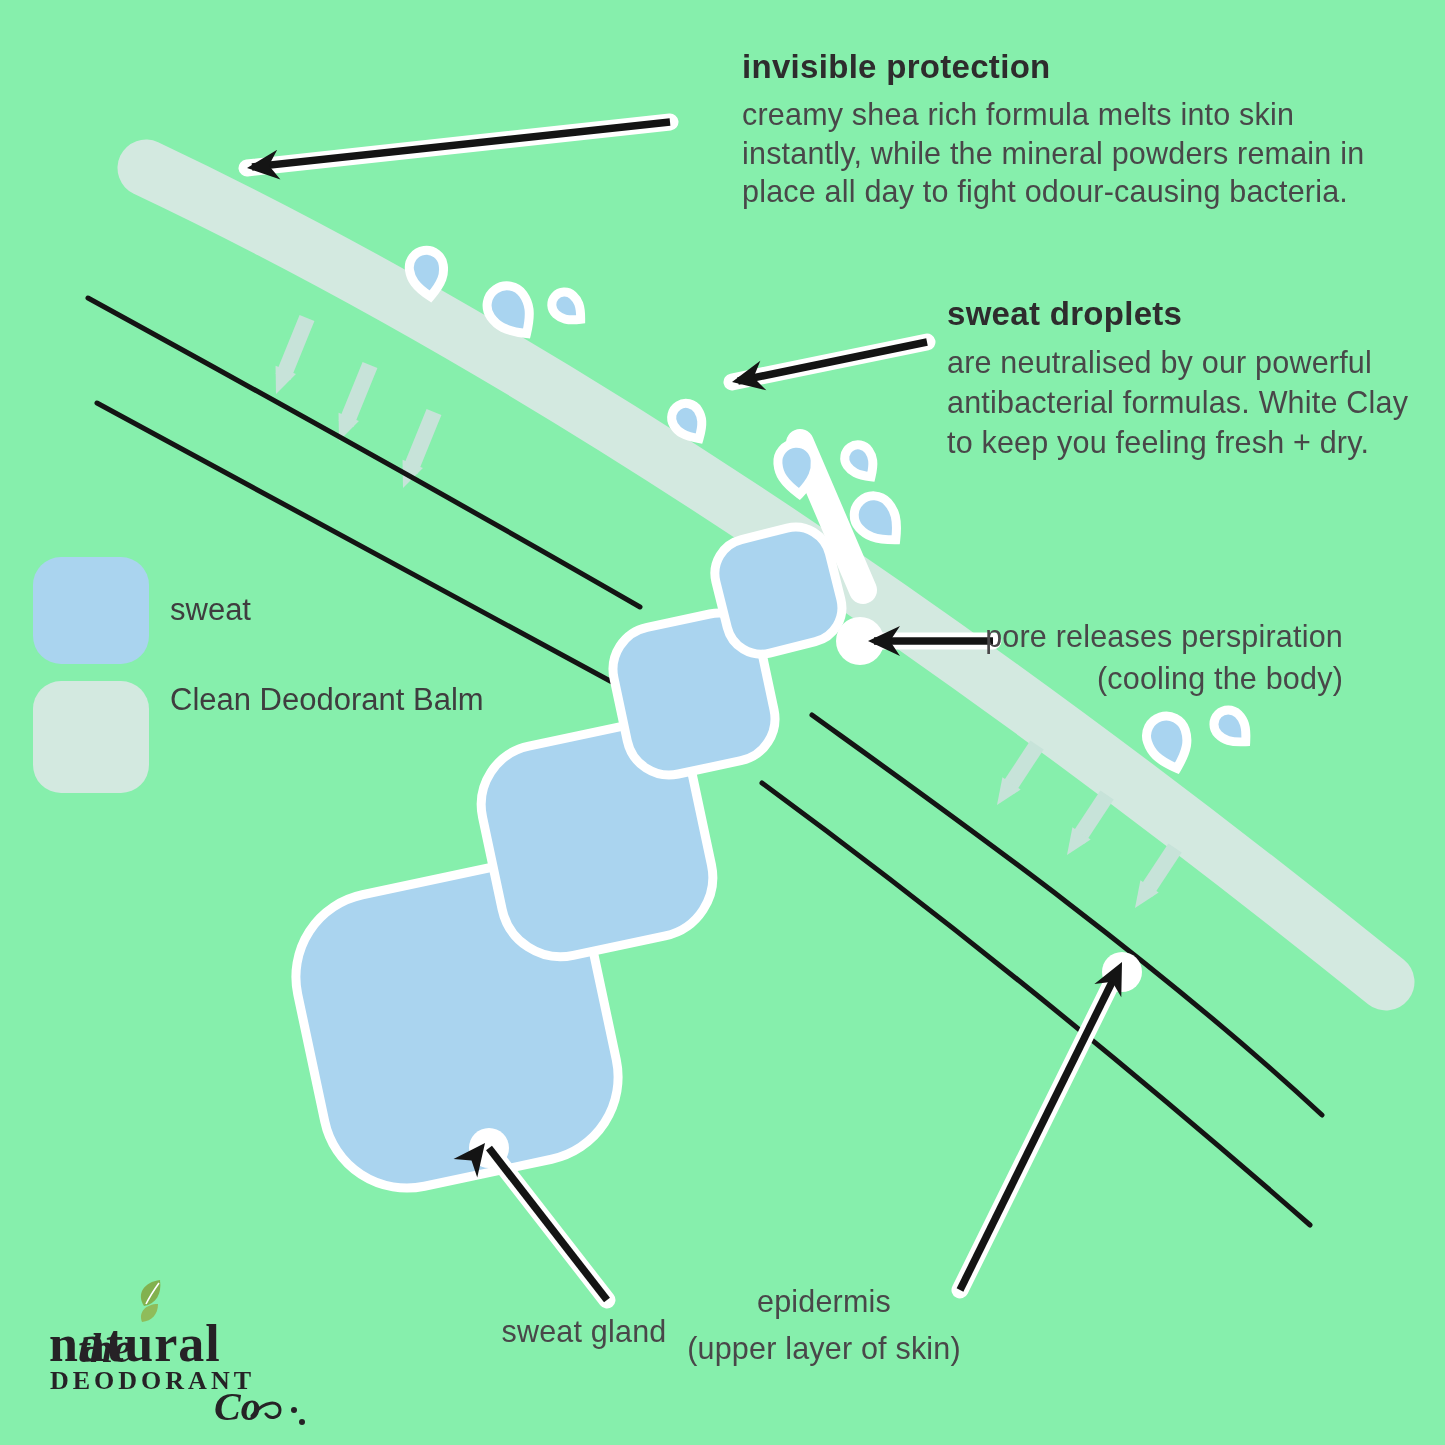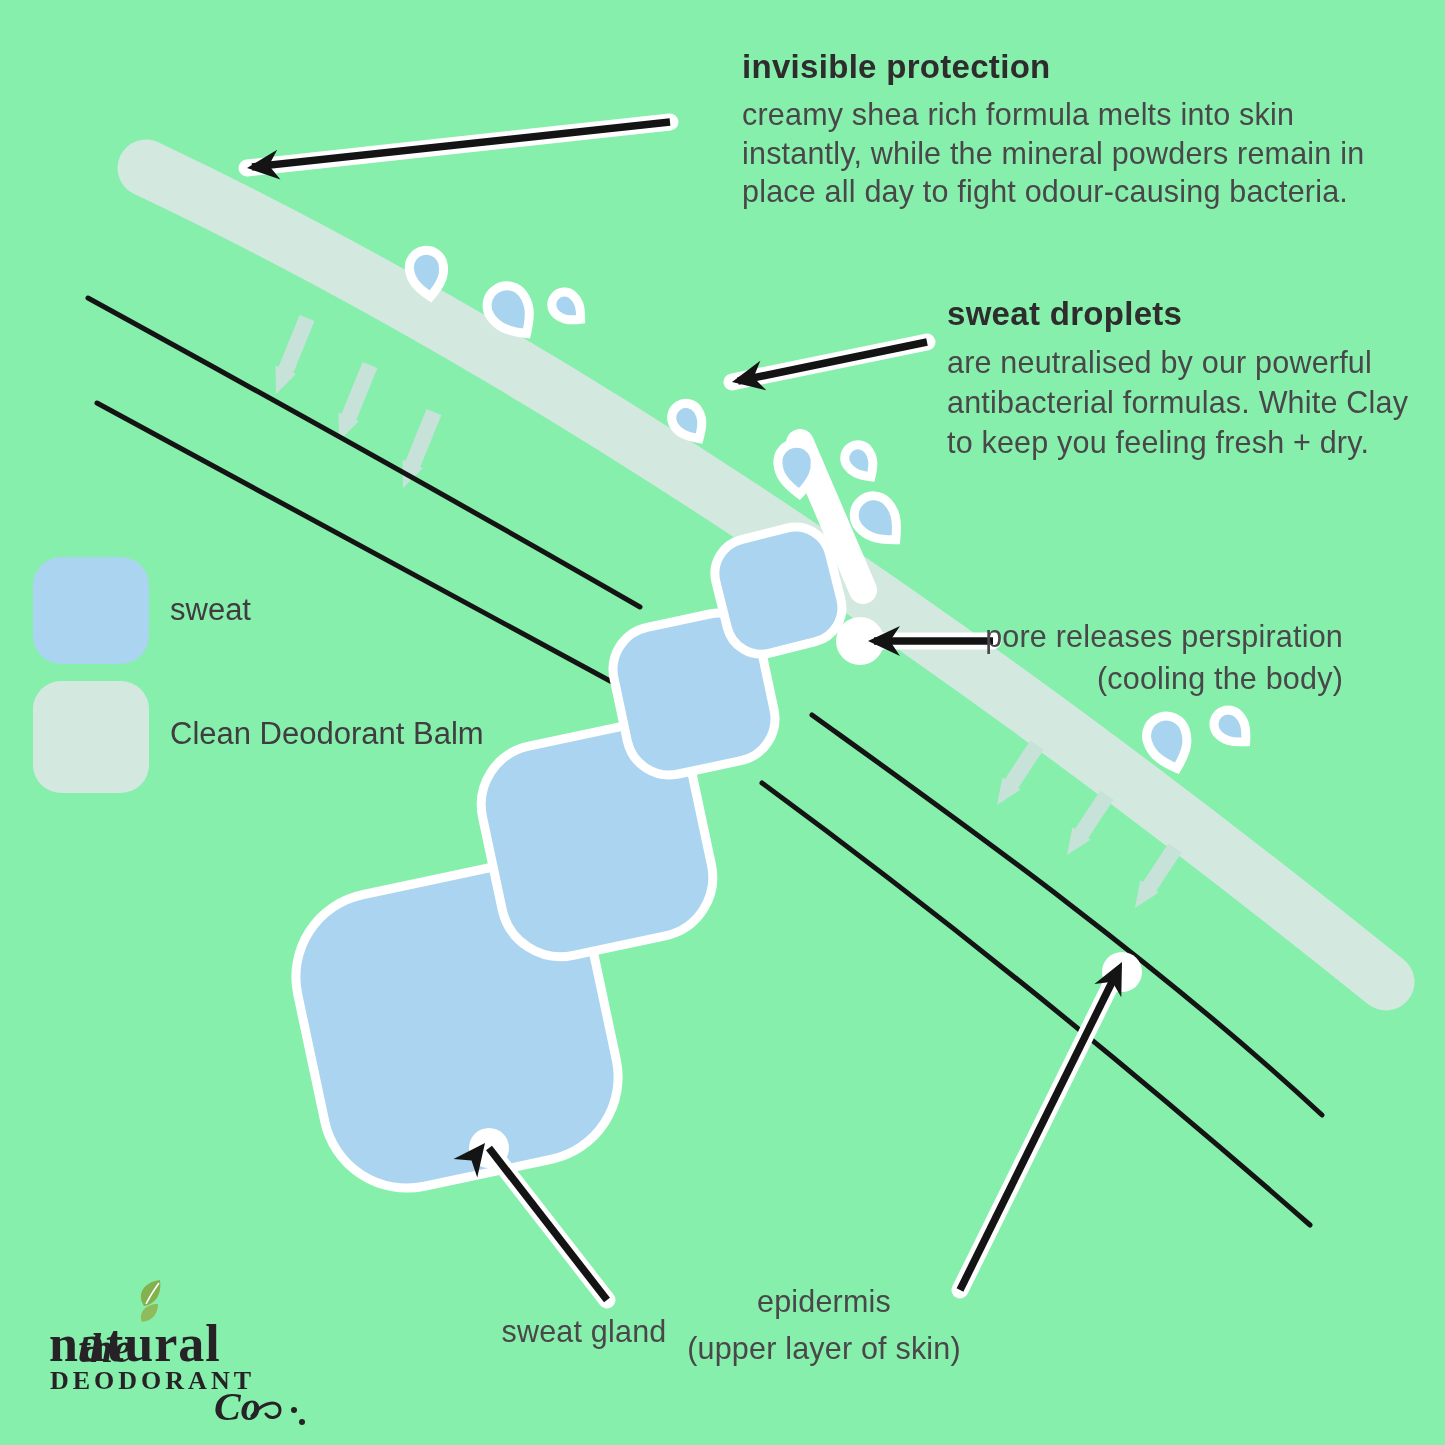--- a/index.html
+++ b/index.html
@@ -136,21 +136,21 @@
 
   <div class="anno center-label" style="left:624px;top:1278px;width:400px;text-align:center;">
     <div class="line">epidermis</div>
     <div class="line">(upper layer of skin)</div>
   </div>
 
   <div class="legend-swatch" style="left:33px;top:557px;width:116px;height:107px;background:#aad4ef;"></div>
   <div class="legend-label" style="left:170px;top:592px;">sweat</div>
 
   <div class="legend-swatch" style="left:33px;top:681px;width:116px;height:112px;background:#d3e9e0;"></div>
-  <div class="legend-label" style="left:170px;top:716px;">Clean Deodorant Balm</div>
+  <div class="legend-label" style="left:170px;top:682px;">Clean Deodorant Balm</div>
 
   <div class="logo">
     <svg class="art" style="left:108px;top:1276px;" width="70" height="52" viewBox="0 0 70 52">
       <path d="M 28 30 C 20 18 28 6 44 4 C 46 18 40 28 28 30 Z" fill="#82b14e"></path>
       <path d="M 26 46 C 22 36 30 28 42 28 C 42 38 36 45 26 46 Z" fill="#8fbc5a"></path>
       <path d="M 30 28 C 34 20 38 14 43 7" stroke="#ffffff" stroke-width="1.6" fill="none"></path>
     </svg>
     <div class="logo-the">the</div>
     <div class="logo-natural">natural</div>
     <div class="logo-deodorant">DEODORANT</div>

